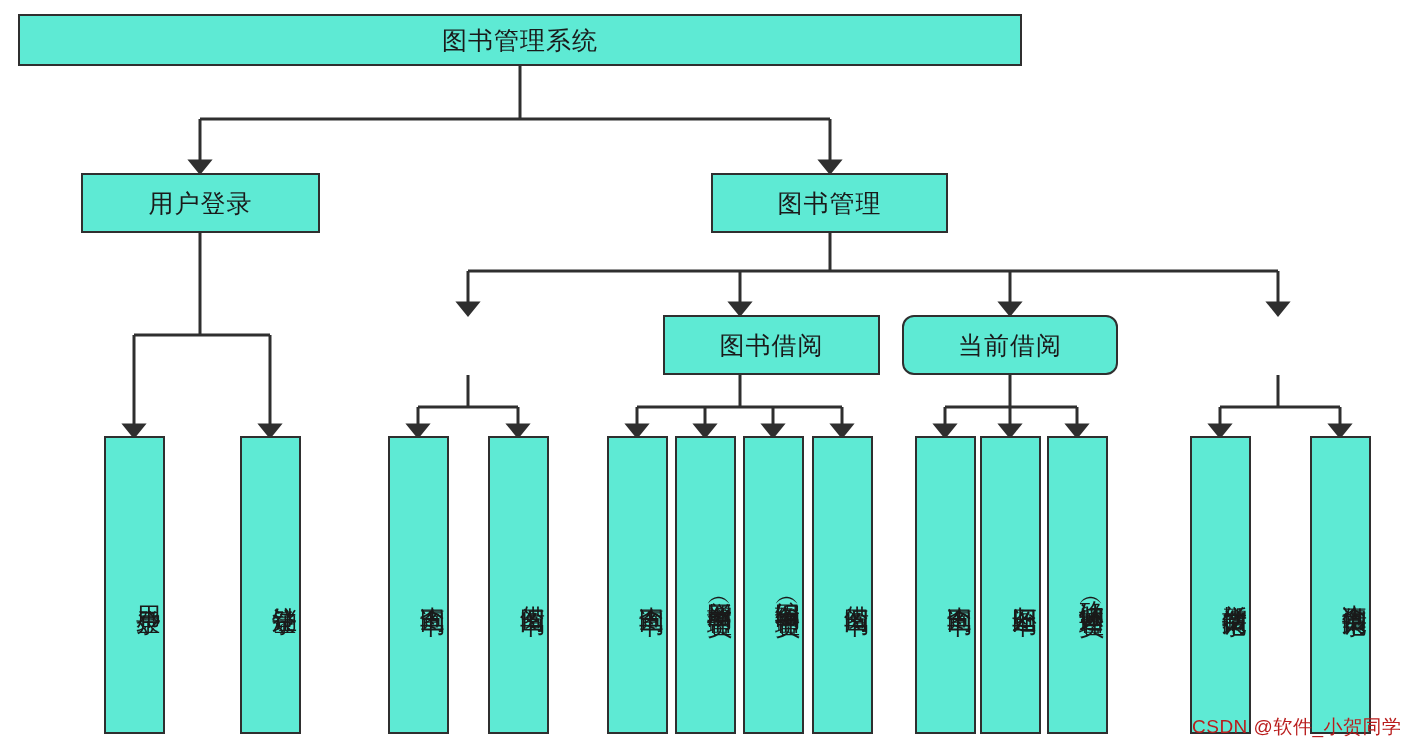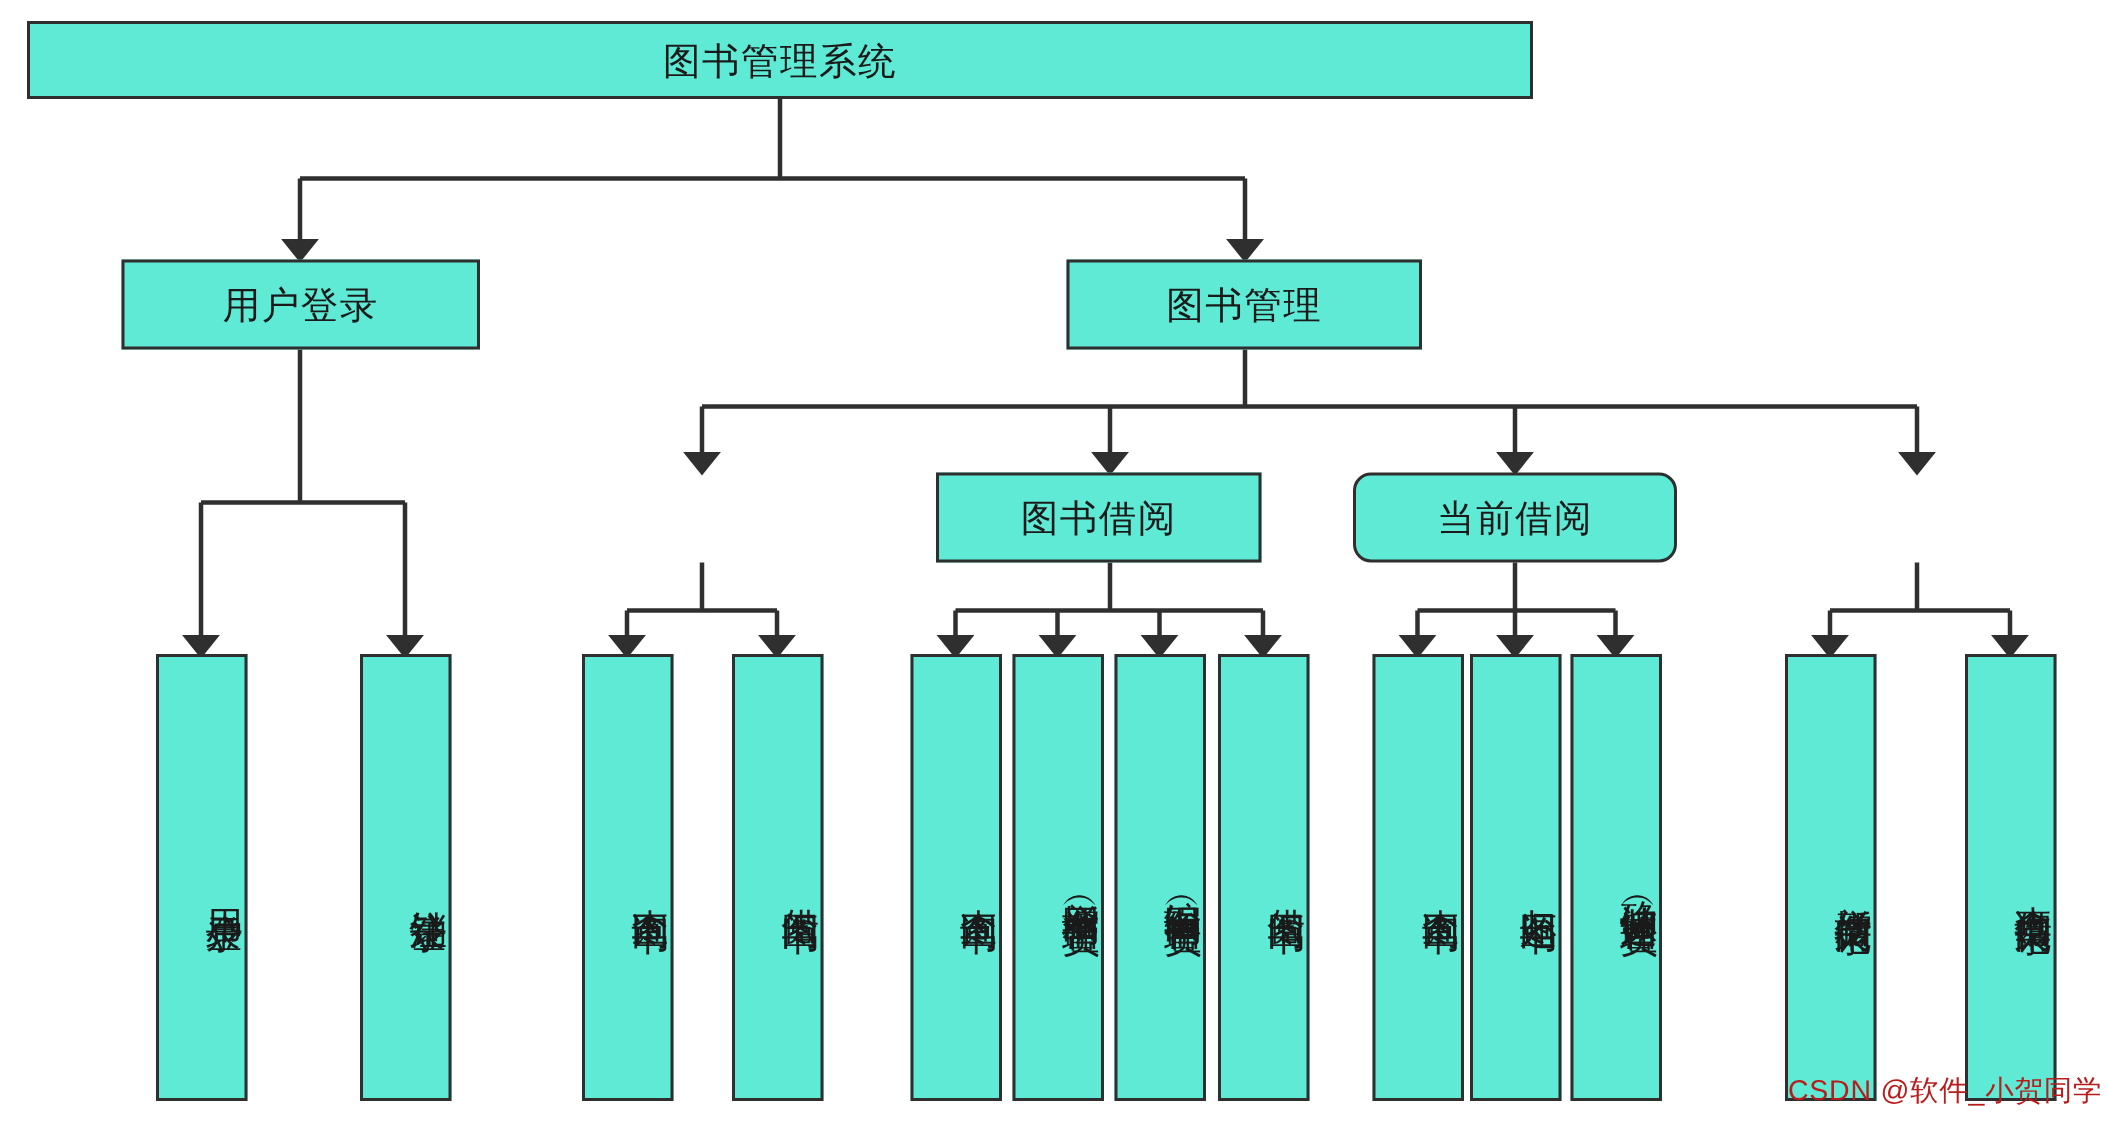--- a/index.html
+++ b/index.html
@@ -121,21 +121,21 @@
     <span>图书管理系统</span>
   </div>
 
   <div class="node horiz" style="left:81px; top:173px; width:239px; height:60px;">
     <span>用户登录</span>
   </div>
   <div class="node horiz" style="left:711px; top:173px; width:237px; height:60px;">
     <span>图书管理</span>
   </div>
 
-  <div class="node horiz" style="left:624px; top:315px; width:217px; height:60px;">
+  <div class="node horiz" style="left:663px; top:315px; width:217px; height:60px;">
     <span>图书借阅</span>
   </div>
   <div class="node horiz" style="left:902px; top:315px; width:216px; height:60px;border-radius:12px;">
     <span>当前借阅</span>
   </div>
 
   <div class="node vert" style="left:104px; top:436px; width:61px; height:298px;">
     <span class="vlabel">用户登录</span>
   </div>
   <div class="node vert" style="left:240px; top:436px; width:61px; height:298px;">

